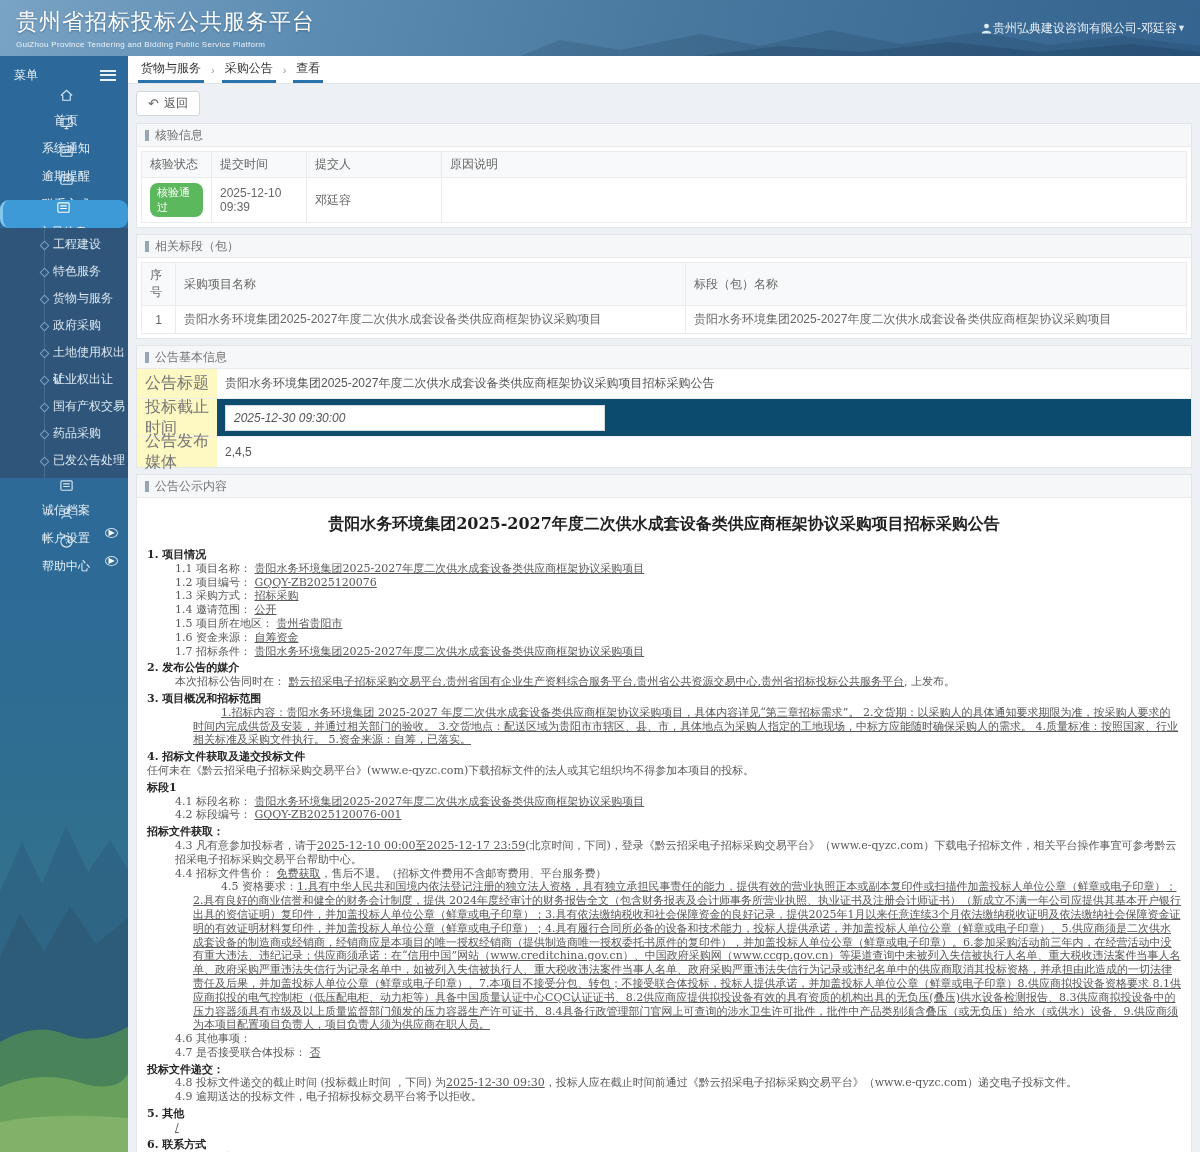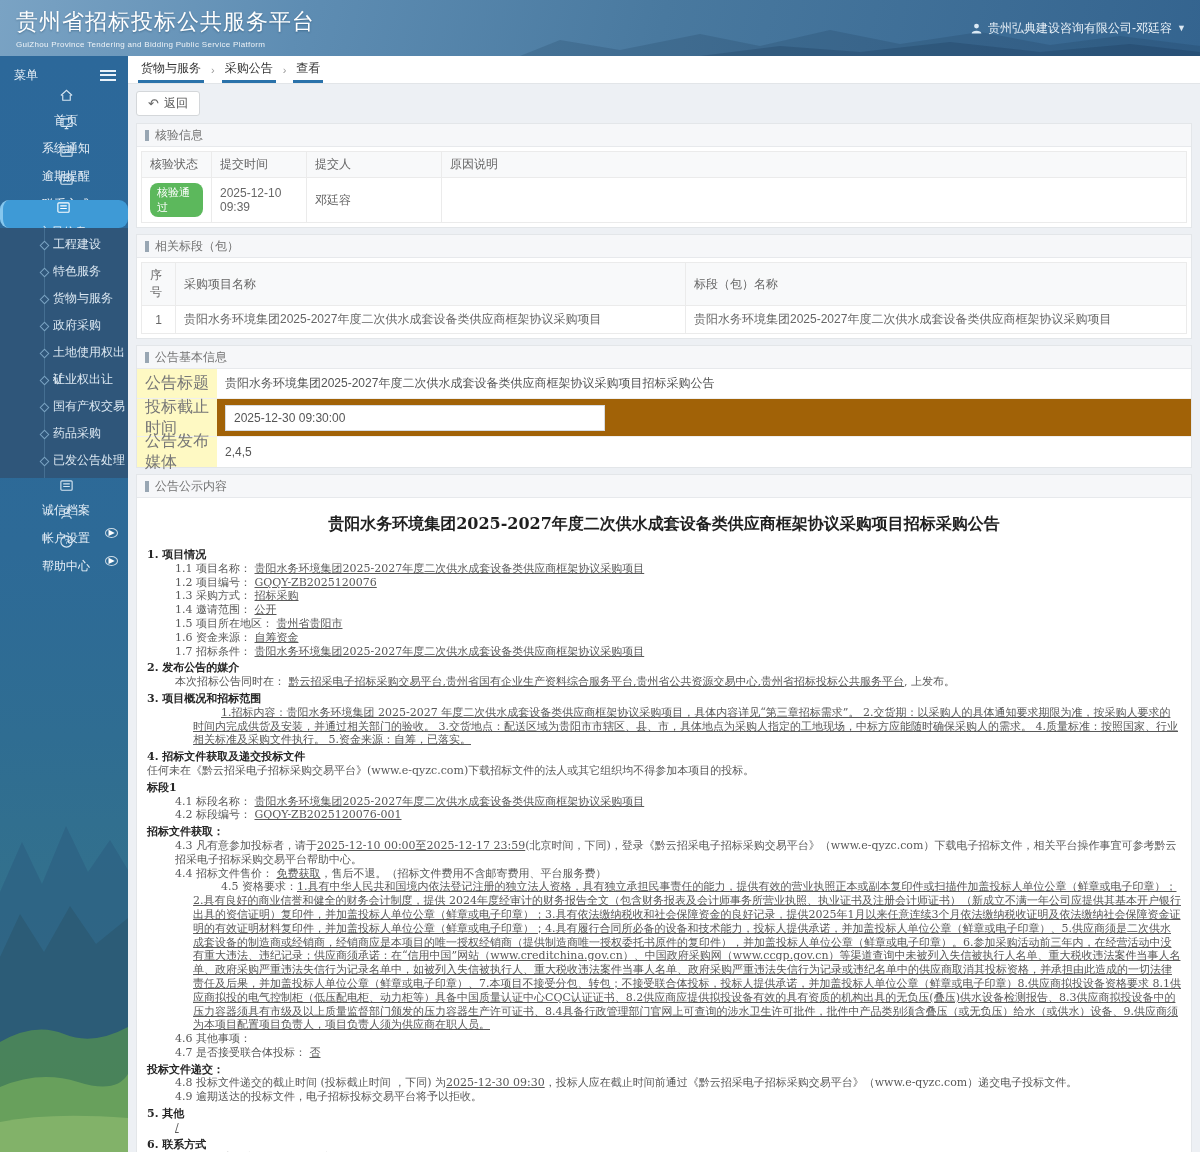--- a/index.html
+++ b/index.html
@@ -9,21 +9,21 @@
 
   
   .topbar { position:absolute; top:0; left:0; width:1200px; height:56px;
             background:linear-gradient(105deg,#7aa3c4 0%,#5e8db3 25%,#49799f 55%,#34648f 100%);
             overflow:hidden; z-index:5; }
   .topbar svg.ridge { position:absolute; bottom:0; left:0; }
   .brand { position:absolute; left:16px; top:7px; color:#fff; }
   .brand .t { font-size:22px; font-weight:normal; letter-spacing:1px; text-shadow:0 1px 2px rgba(0,40,70,.35); }
   .brand .s { font-size:8px; color:rgba(255,255,255,.88); margin-top:3px; letter-spacing:.3px; }
   .userbox { position:absolute; right:14px; top:0; height:56px; display:flex; align-items:center;
-             gap:5px; color:#e9f1f8; font-size:12px; cursor:pointer; }
+             color:#e9f1f8; font-size:12px; cursor:pointer; }
   .caret { font-size:9px; color:#dce8f2; }
 
   
   .sidebar { position:absolute; top:56px; left:0; width:128px; height:1096px; overflow:hidden;
              background:linear-gradient(180deg,#2c689a 0%,#2d6a97 45%,#2f6d92 62%,#33718c 78%,#3a7a82 100%); }
   .sidebar .art { position:absolute; bottom:0; left:0; }
   .menu-head { height:26px; display:flex; align-items:center; padding:0 12px 0 14px;
                color:#eaf2f9; font-size:12px; margin-top:6px; }
   .hamburger { margin-left:auto; width:16px; height:11px;
                background:repeating-linear-gradient(to bottom,#e9f2fa 0 2px,rgba(0,0,0,0) 2px 4.5px); }
@@ -67,21 +67,21 @@
   .tbl td { padding:5px 8px; border:1px solid #ebebeb; background:#fff; }
   .badge { display:inline-block; background:#5cb85c; color:#fff; font-size:11px;
            padding:2px 7px; border-radius:8px; }
 
   .kv { display:flex; border-bottom:1px solid #efefef; }
   .kv:last-child { border-bottom:none; }
   .kv .k { width:80px; background:#fef9c3; color:#777; font-size:16px;
            display:flex; align-items:center; justify-content:flex-end; padding:0 8px; }
   .kv .v { flex:1; display:flex; align-items:center; padding:0 8px; font-size:12px; color:#555; }
   .h30 { height:30px; } .h38 { height:38px; }
-  .v-dim { background:#a16207; }
+  .v-dim { background:#0c4a6e;font-style:italic; }
   .inbox { width:380px; height:26px; border:1px solid #d7dbe0; background:#fff;
            display:flex; align-items:center; padding:0 8px; }
 
   
   .doc { padding:8px 10px 10px; font-family:"DejaVu Serif",serif; font-size:11px;
          line-height:13.8px; color:#595959; }
   .doc-title { text-align:center; font-size:16px; line-height:20px; font-weight:bold;
                color:#1f1f1f; margin:8px 0 14px; }
   .dh { font-weight:bold; color:#262626; margin-top:3px; font-size:11px; }
   .ind { padding-left:28px; }

